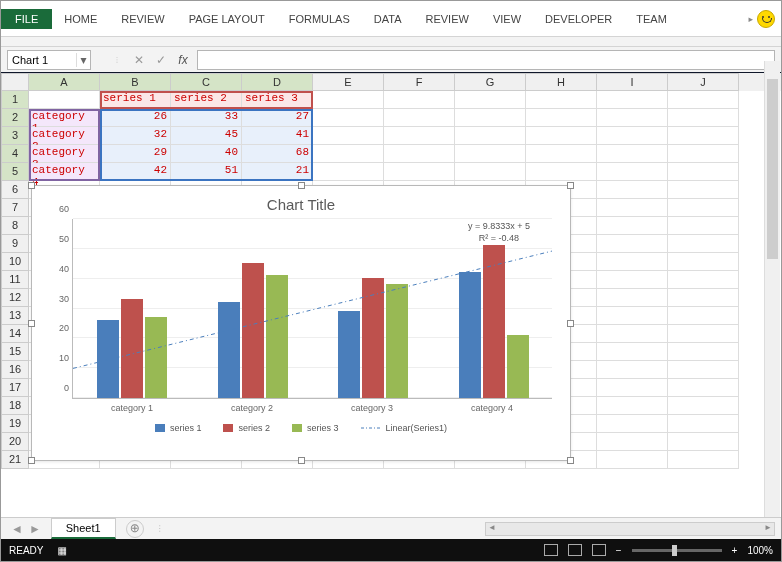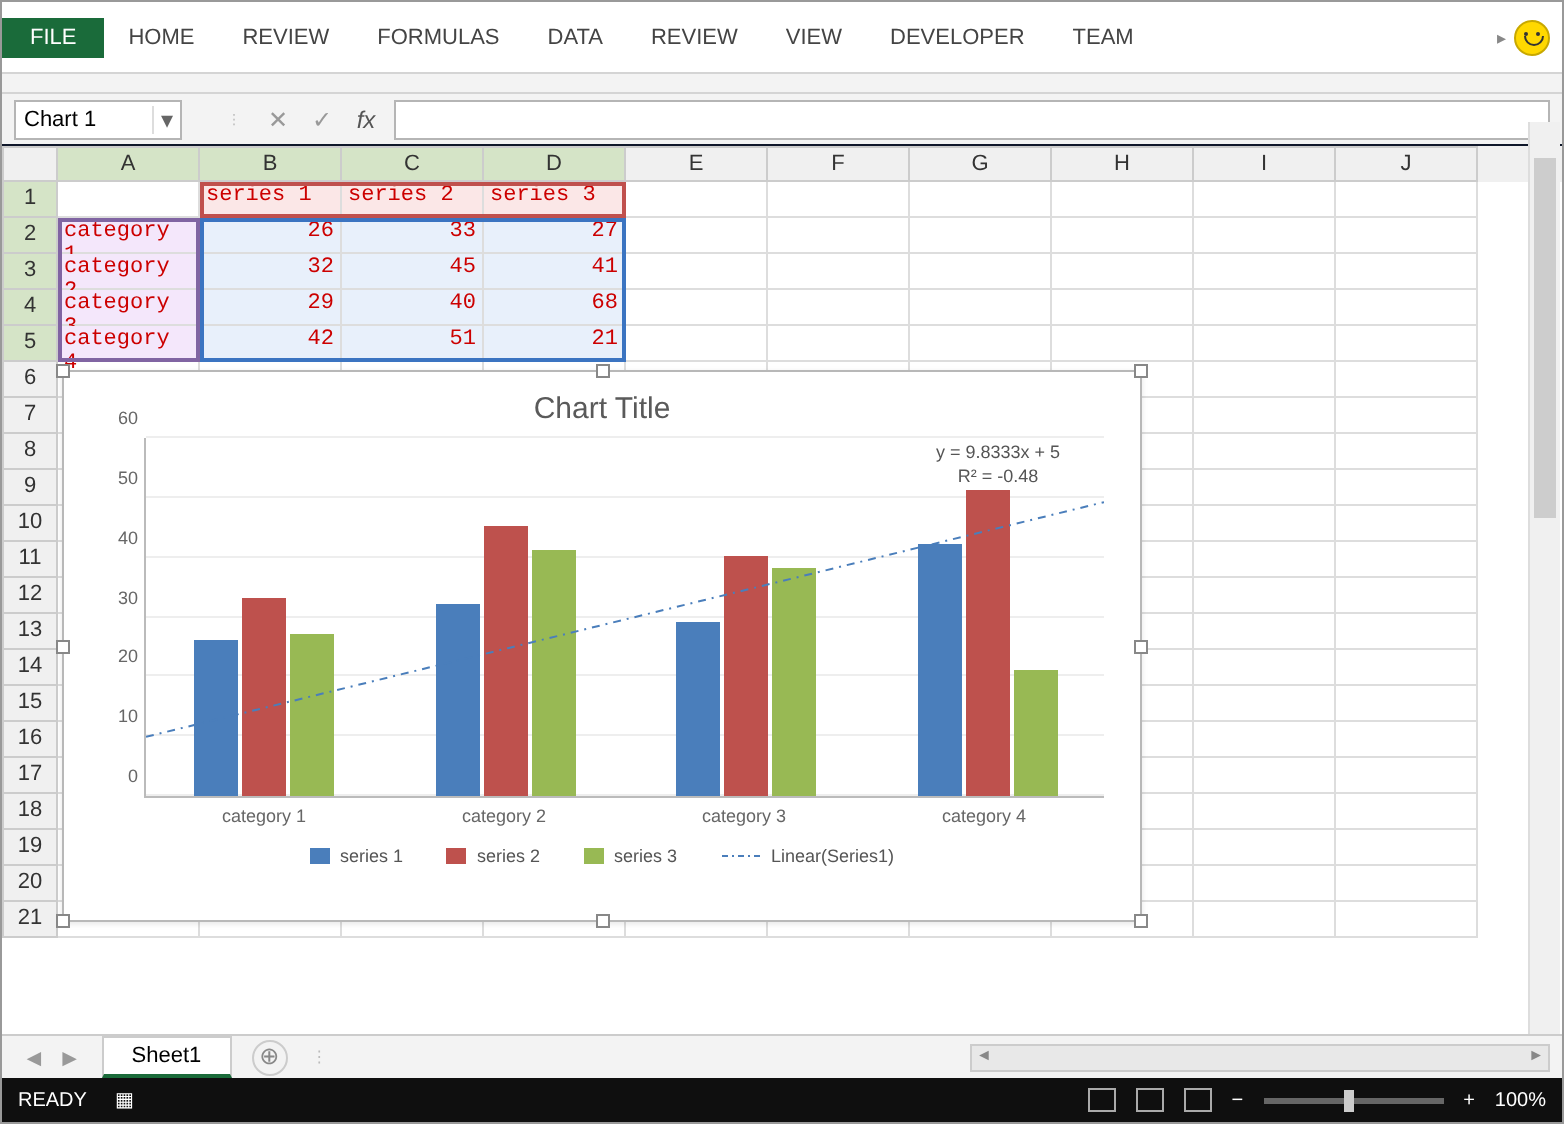--- a/index.html
+++ b/index.html
@@ -72,20 +72,21 @@
 .vscroll { position: absolute; right: 1px; top: 60px; bottom: 44px; width: 16px; background: #f0f0f0; border-left: 1px solid #ddd; }
 .vscroll-thumb { position: absolute; top: 18px; left: 2px; right: 2px; height: 180px; background: #cdcdcd; }
 </style>
 </head>
 <body>
 
 <div class="ribbon-tabs">
   <div class="ribbon-tab file">FILE</div>
   <div class="ribbon-tab">HOME</div>
   <div class="ribbon-tab">REVIEW</div>
+  <div class="ribbon-tab">PAGE LAYOUT</div>
   <div class="ribbon-tab">FORMULAS</div>
   <div class="ribbon-tab">DATA</div>
   <div class="ribbon-tab">REVIEW</div>
   <div class="ribbon-tab">VIEW</div>
   <div class="ribbon-tab">DEVELOPER</div>
   <div class="ribbon-tab">TEAM</div>
   <div class="ribbon-right">
     <span style="color:#888;font-size:9px">▸</span>
     <div class="smiley"></div>
   </div>

